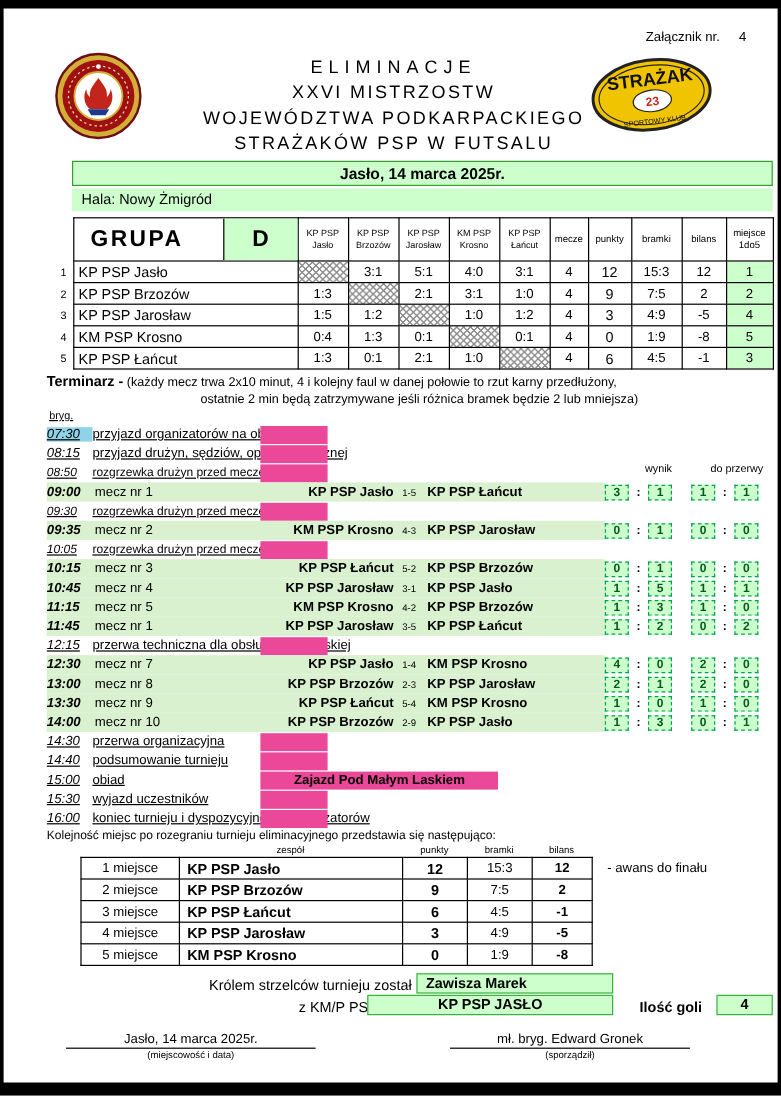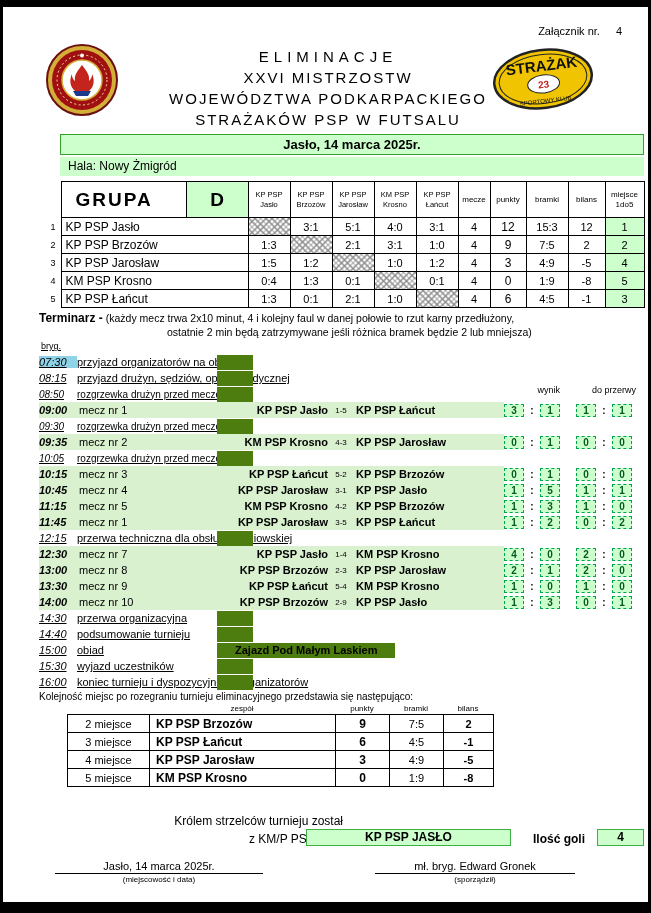--- a/index.html
+++ b/index.html
@@ -51,22 +51,22 @@
   
   .sched { top:347px; left:36px; width:605px; }
   .lbl-score { position:absolute; top:31px; font-size:9px; text-align:right; }
   .lbl-wynik { left:463px; width:58px; }
   .lbl-przerwa { left:531px; width:66px; }
   .srow { position:relative; display:flex; align-items:center; height:16px; font-size:11px; }
   .srow.small { font-size:10px; }
   .stime { width:38px; flex:none;font-style:italic; }
   .srow.simple .stime, .srow.simple .sdesc { text-decoration:underline; }
   .hl-cyan { background:#8ed3e8; }
-  .sextra { position:absolute; left:178px; top:1px; height:15px; line-height:15px; background:#4d7c0f;
-            font-weight:bold; font-size:11px; padding:0 18px; white-space:nowrap; }
+  .sextra { position:absolute; left:178px; top:1px; height:15px; line-height:15px; background:#ec4899;
+            font-weight:bold; font-size:11px; padding:0 28px; white-space:nowrap; }
   .srow.match .mleft { flex:1; display:flex; align-items:center; background:#d9f1cf; height:16px; }
   .srow.match .stime { font-weight:bold; }
   .mlabel { width:66px; flex:none; padding-left:2px; }
   .mhome { flex:1; text-align:right; font-weight:bold; white-space:nowrap; }
   .mseeds { width:26px; flex:none; text-align:center; font-size:8px; }
   .maway { width:150px; flex:none; font-weight:bold; white-space:nowrap; padding-left:2px; }
   .scgrp { width:56px; flex:none; display:flex; align-items:center; justify-content:space-between; }
   .sc-gap { width:16px; flex:none; }
   .sc-end { width:12px; flex:none; }
   .sbox { width:20px; height:13px; border:1px dashed #00a550; background:#ccffcc; font-size:10px; font-weight:bold;
@@ -570,20 +570,28 @@
     <colgroup>
       <col style="width:82px">
         <col style="width:186px">
         <col style="width:54px">
         <col style="width:54px">
         <col style="width:50px">
         <col style="width:140px">
     </colgroup>
     <tbody>
 
+        <tr>
+          <td class="placecol">1 miejsce</td>
+          <td class="steam">KP PSP Jasło</td>
+          <td class="spts">12</td>
+          <td class="sgoals">15:3</td>
+          <td class="sbil">12</td>
+          <td class="notecell">- awans do finału</td>
+        </tr>
 
         <tr>
           <td class="placecol">2 miejsce</td>
           <td class="steam">KP PSP Brzozów</td>
           <td class="spts">9</td>
           <td class="sgoals">7:5</td>
           <td class="sbil">2</td>
           <td class="notecell"></td>
         </tr>
 
@@ -610,20 +618,21 @@
           <td class="steam">KM PSP Krosno</td>
           <td class="spts">0</td>
           <td class="sgoals">1:9</td>
           <td class="sbil">-8</td>
           <td class="notecell"></td>
         </tr>
       </tbody>
   </table>
 
   <div class="abs ts-label1">Królem strzelców turnieju został</div>
+  <div class="abs gbox ts-name">Zawisza Marek</div>
   <div class="abs ts-label2">z KM/P PSP</div>
   <div class="abs gbox ts-team">KP PSP JASŁO</div>
   <div class="abs ts-goals-label">Ilość goli</div>
   <div class="abs gbox ts-goals">4</div>
 
   <div class="abs footblock foot-left">
     <div class="foot-name">Jasło, 14 marca 2025r.</div>
     <div class="foot-cap">(miejscowość i data)</div>
   </div>
   <div class="abs footblock foot-right">

